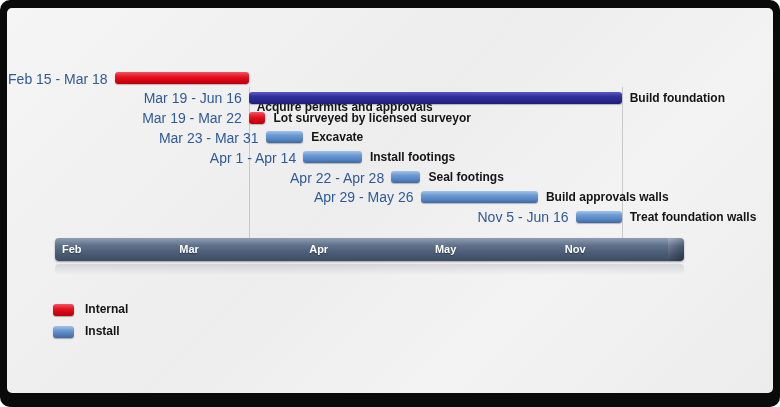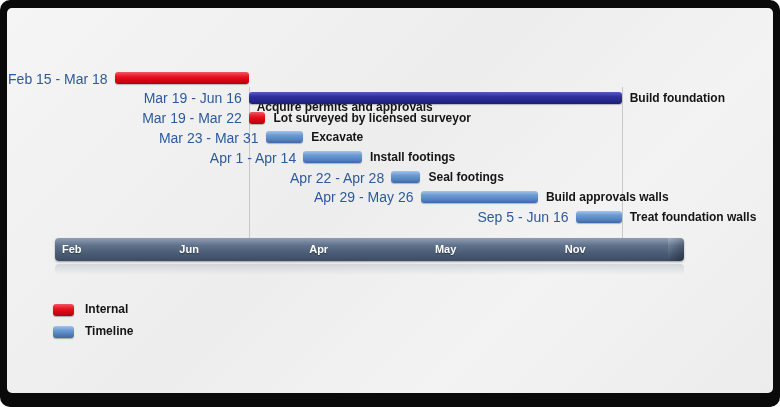--- a/index.html
+++ b/index.html
@@ -82,43 +82,43 @@
         <div class="row-task" style="left: 296.2px; top: 123.4px;">Excavate</div>
         <div class="row-date" style="left: 296.21px; top: 143.7px;">Apr 1 - Apr 14</div>
         <div class="bar internal" style="left: 296.2px; width: 58.7px; top: 143.2px;"></div>
         <div class="row-task" style="left: 354.9px; top: 143.2px;">Install footings</div>
         <div class="row-date" style="left: 384.2px; top: 163.5px;">Apr 22 - Apr 28</div>
         <div class="bar internal" style="left: 384.2px; width: 29.3px; top: 163px;"></div>
         <div class="row-task" style="left: 413.5px; top: 163px;">Seal footings</div>
         <div class="row-date" style="left: 413.53px; top: 183.3px;">Apr 29 - May 26</div>
         <div class="bar internal" style="left: 413.5px; width: 117.3px; top: 182.8px;"></div>
         <div class="row-task" style="left: 530.9px; top: 182.8px;">Build approvals walls</div>
-        <div class="row-date" style="left: 568.56px; top: 203.1px;">Sep 5 - Jun 16</div>
+        <div class="row-date" style="left: 568.56px; top: 203.1px;">Nov 5 - Jun 16</div>
         <div class="bar internal" style="left: 568.6px; width: 46.1px; top: 202.6px;"></div>
         <div class="row-task" style="left: 614.7px; top: 202.6px;">Treat foundation walls</div>
       </div>
 
     <div class="axis">
       <div class="axis-bevel"></div>
     </div>
     <div class="axis-reflection"></div>
     <div id="months">
         <div class="month-label" style="left: 55px;">Feb</div>
-        <div class="month-label" style="left: 172.3px;">Jun</div>
+        <div class="month-label" style="left: 172.3px;">Mar</div>
         <div class="month-label" style="left: 302.2px;">Apr</div>
         <div class="month-label" style="left: 427.9px;">May</div>
         <div class="month-label" style="left: 557.8px;">Nov</div>
       </div>
 
     <div class="legend">
       <div class="legend-row">
         <span class="legend-swatch external"></span>
         <span class="legend-label">Internal</span>
       </div>
       <div class="legend-row">
         <span class="legend-swatch internal"></span>
-        <span class="legend-label">Timeline</span>
+        <span class="legend-label">Install</span>
       </div>
     </div>
 
 
   </div>
 </div>
 
 </body></html>

